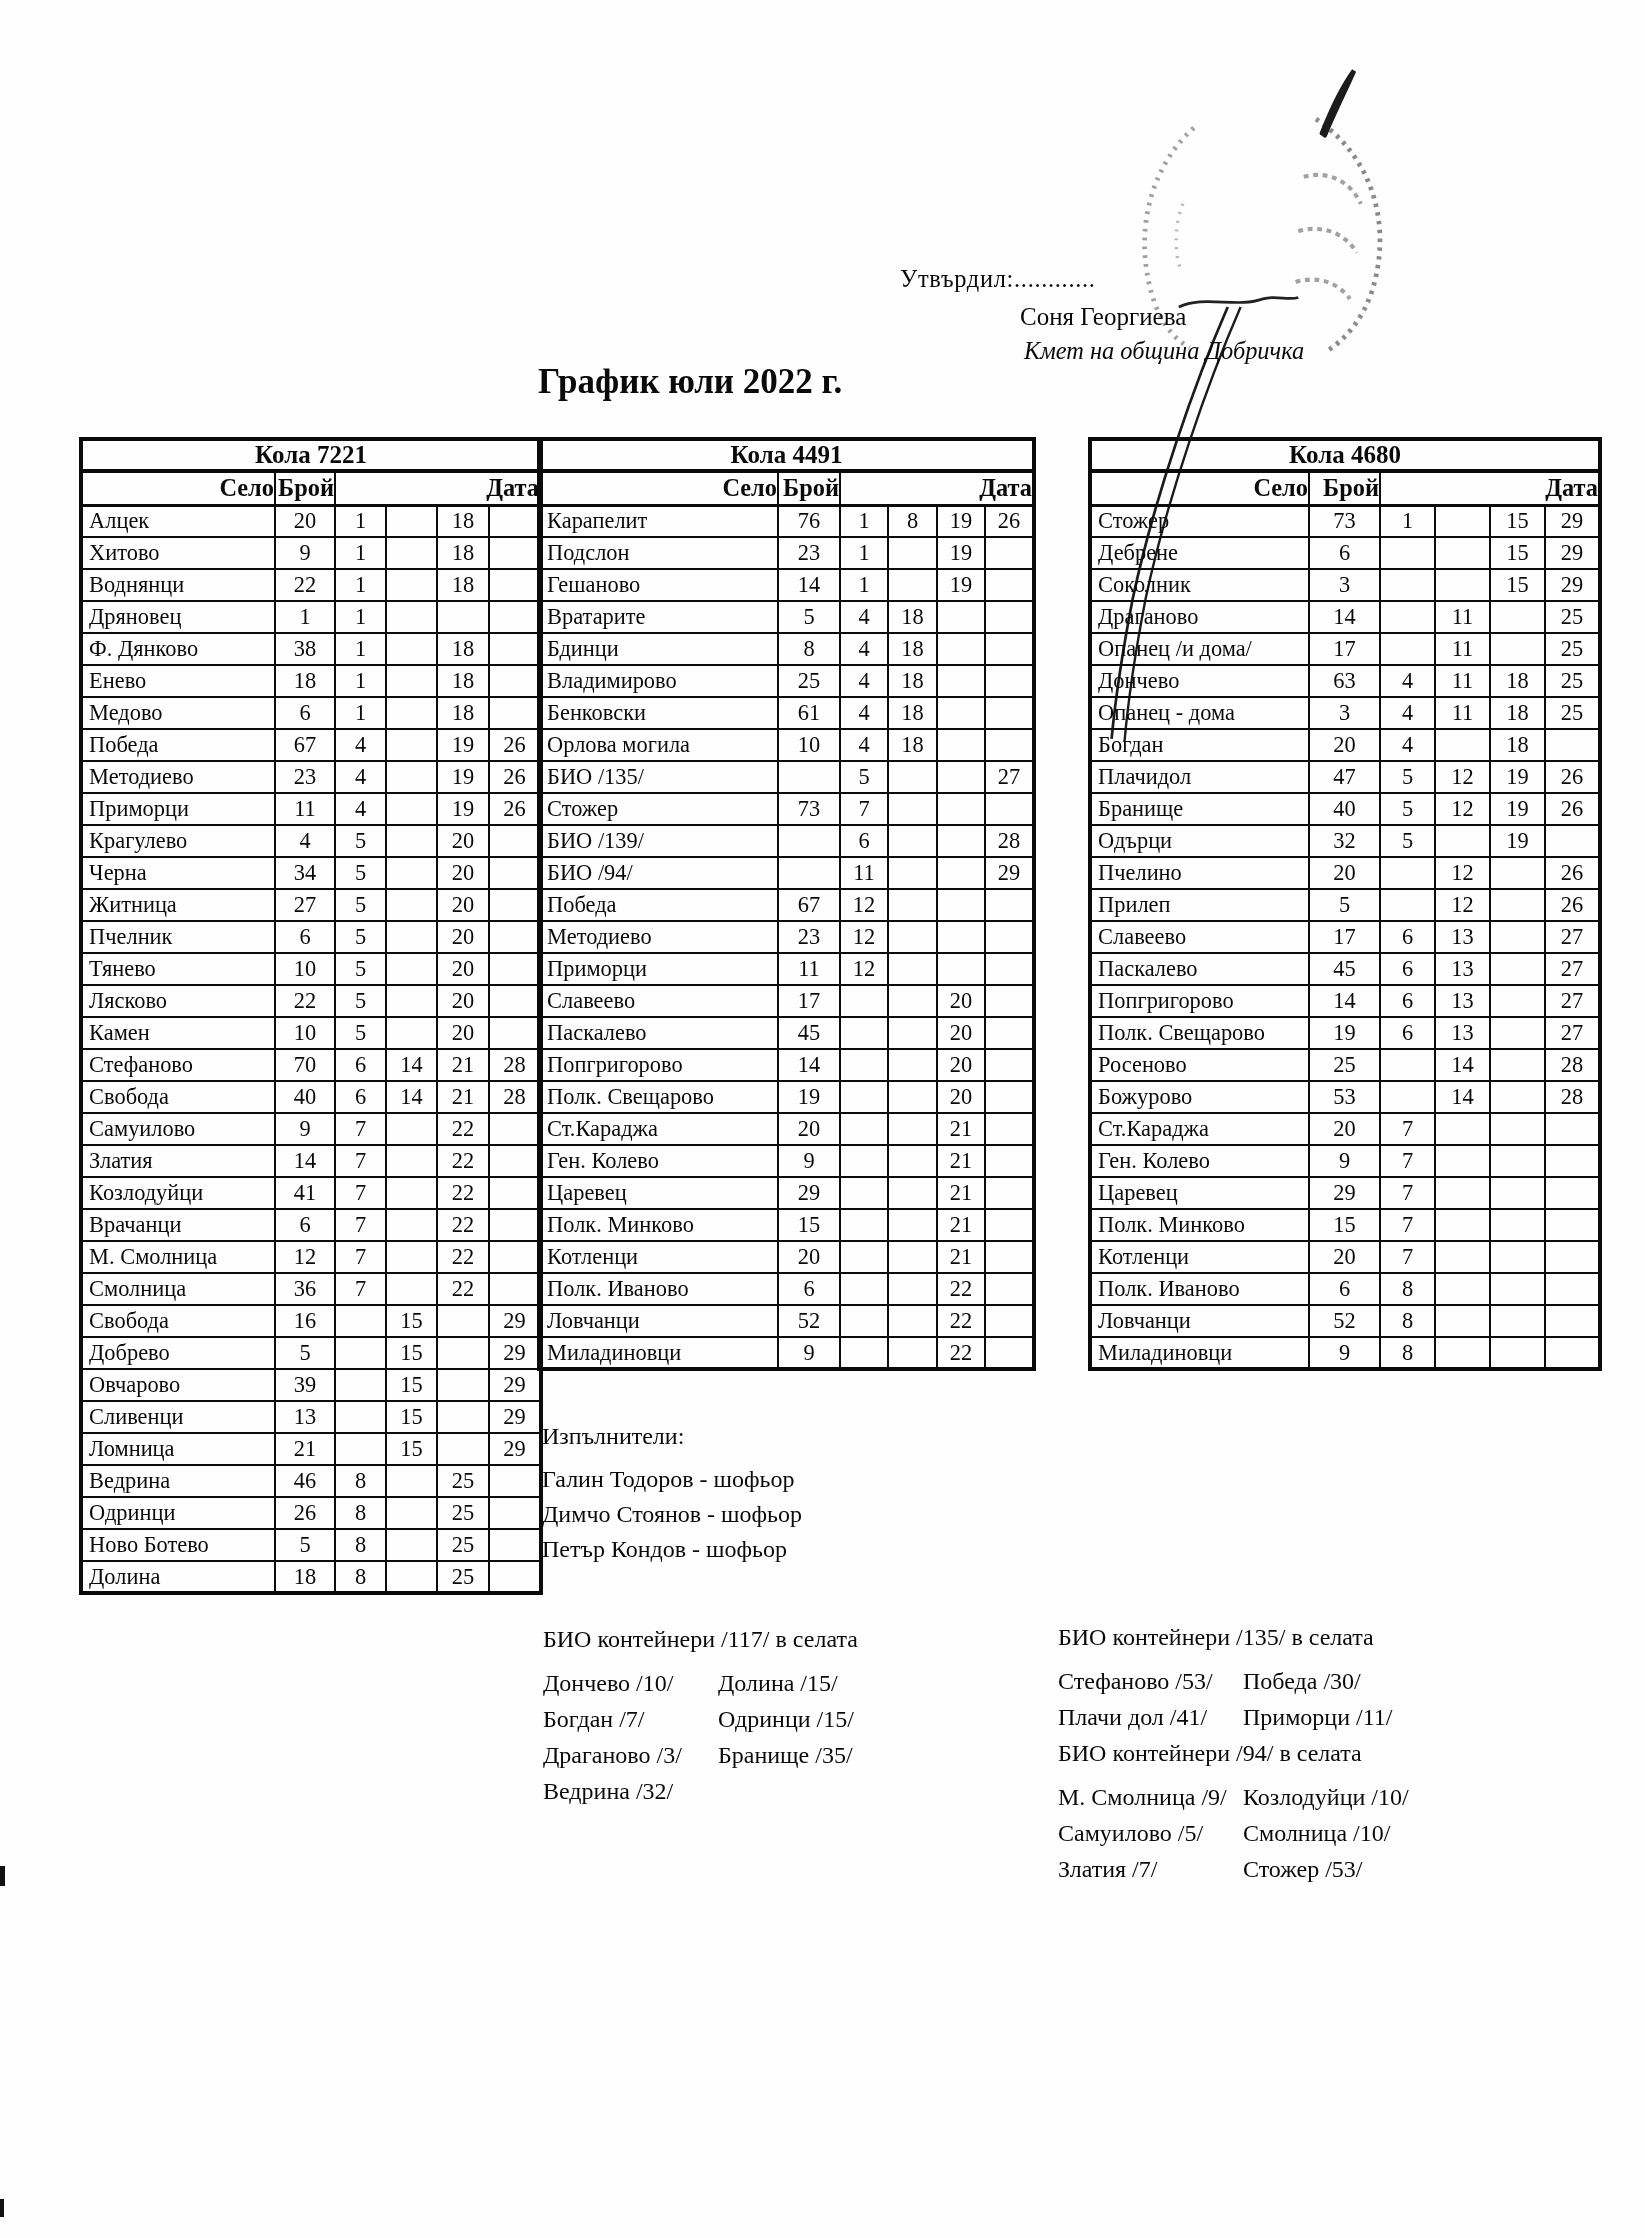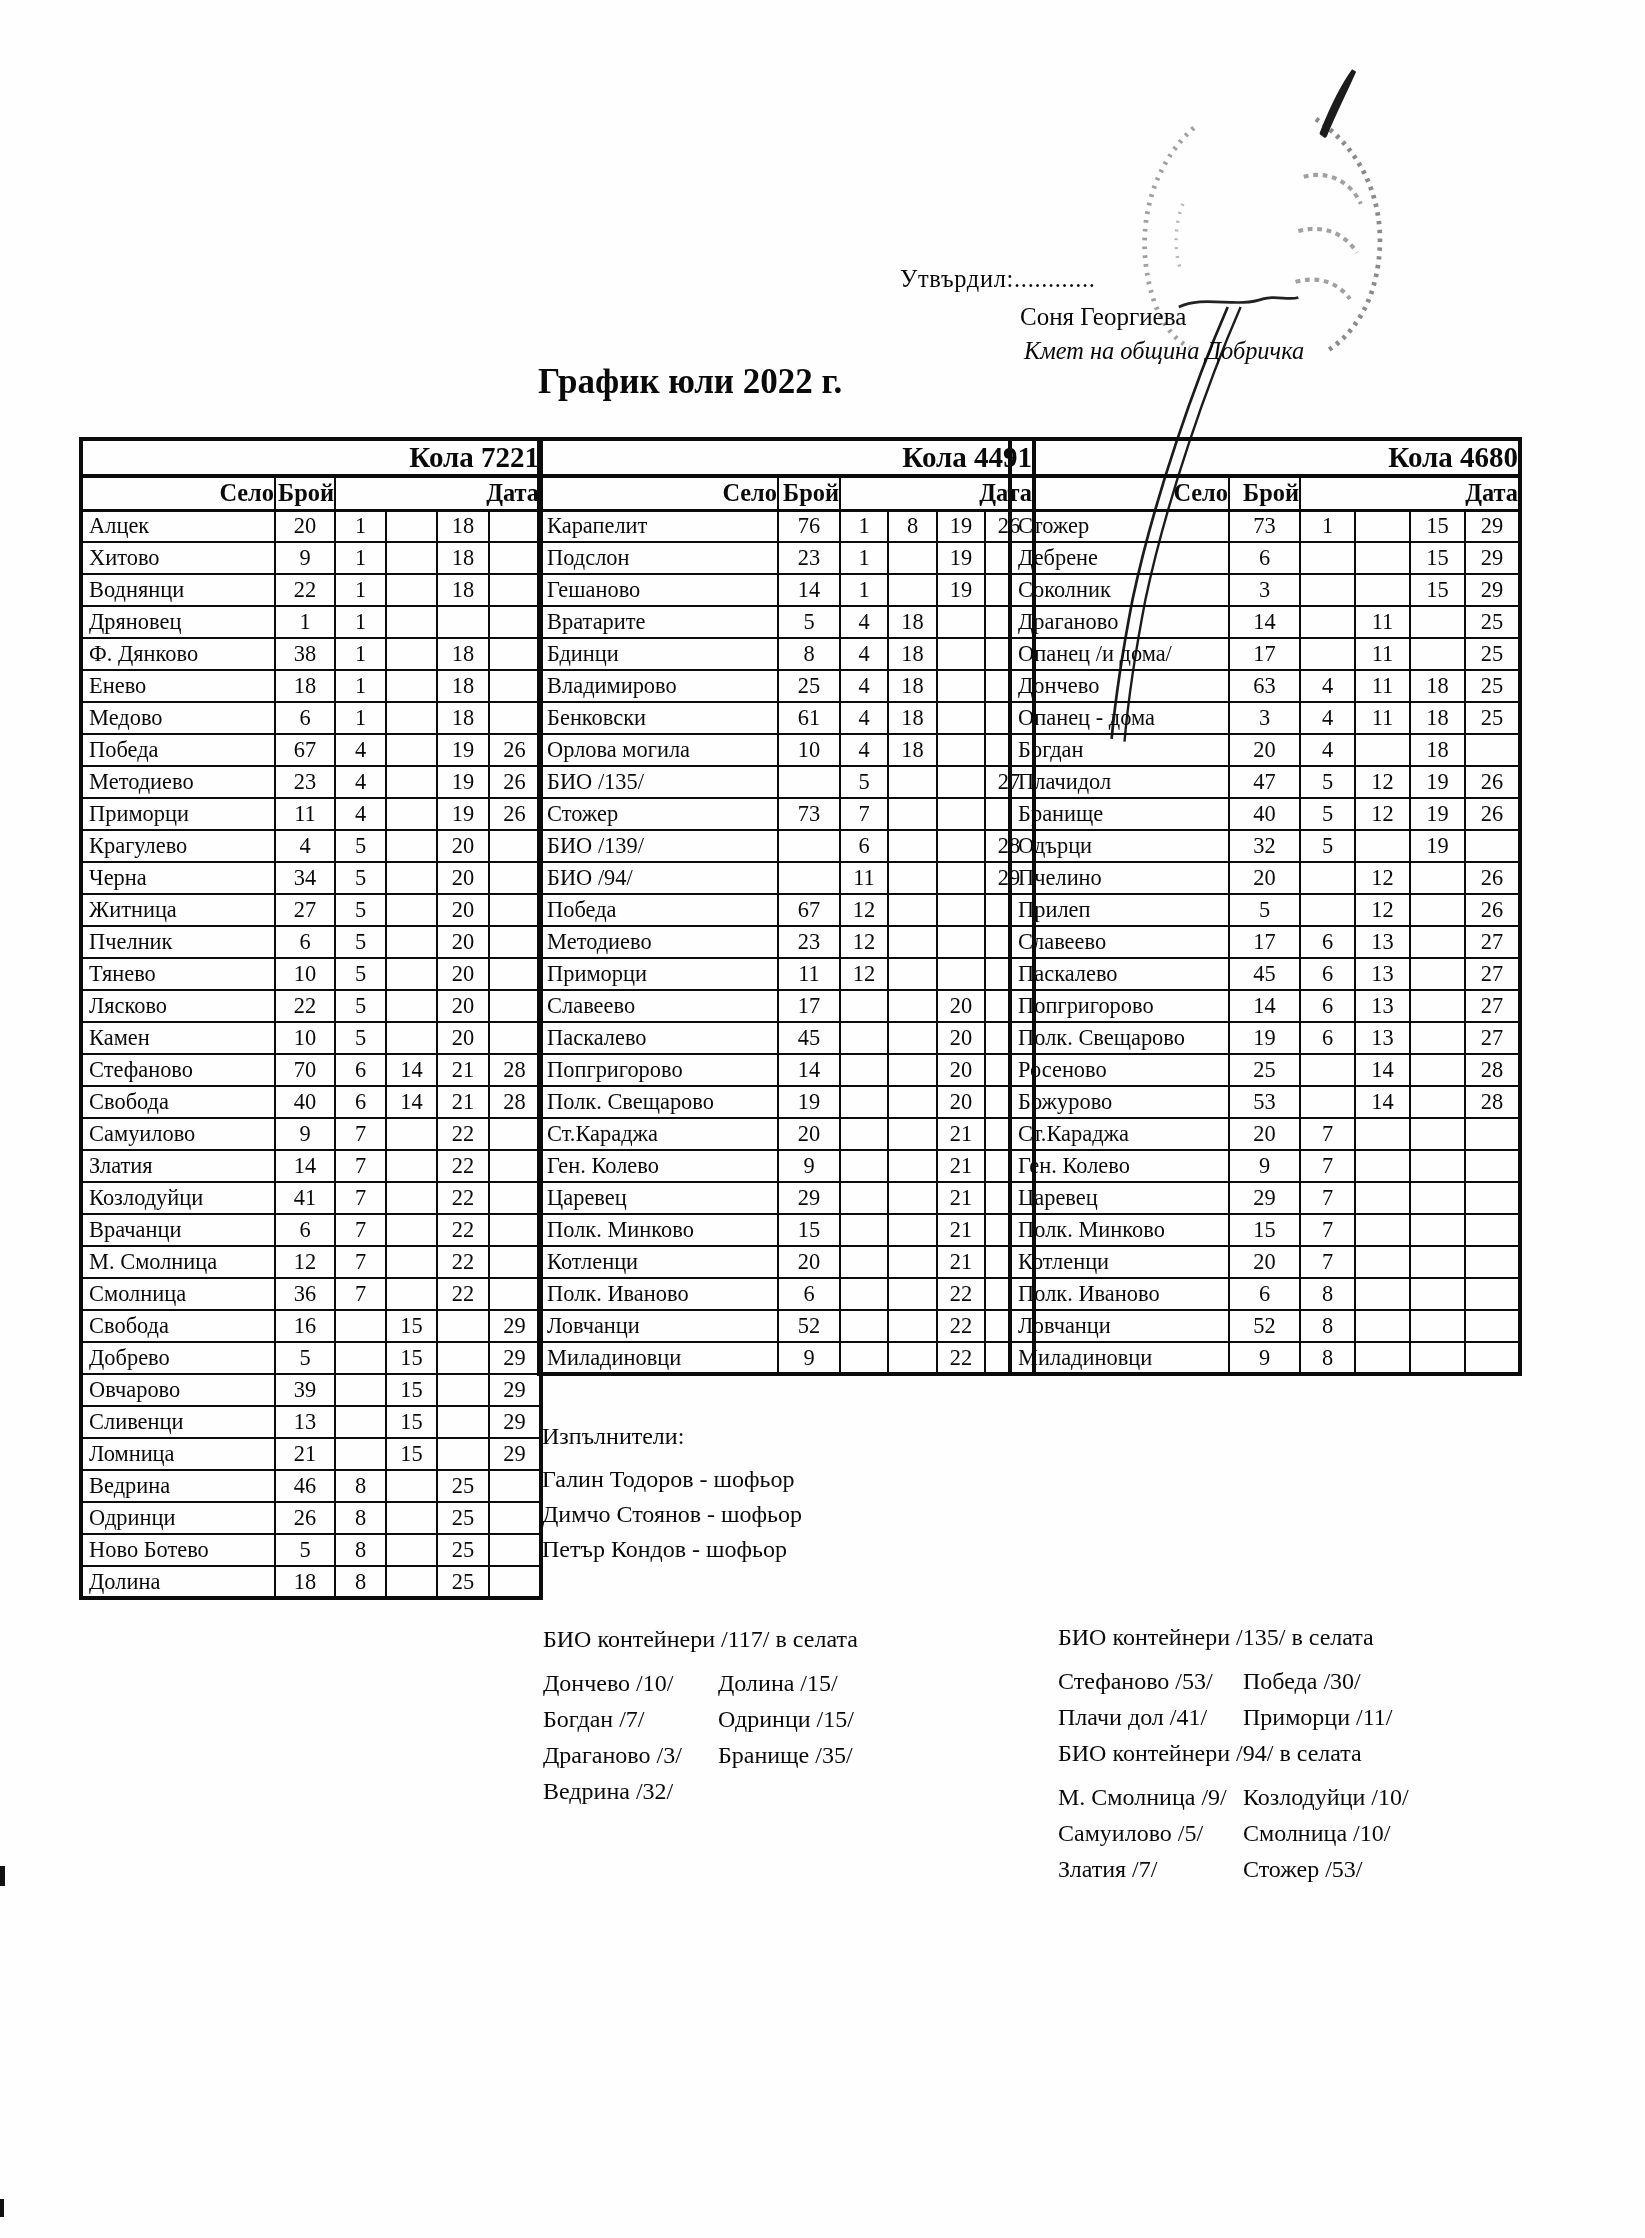--- a/index.html
+++ b/index.html
@@ -24,29 +24,29 @@
   
   table.sched {
     position: absolute;
     top: 437px;
     border-collapse: collapse;
     table-layout: fixed;
     border: 4.1px solid #0b0b0b;
   }
   .t1 { left: 79px;  width: 458px; }
   .t2 { left: 537px;  width: 496px; }
-  .t3 { left: 1008px; width: 509px; }
+  .t3 { left: 1088px; width: 509px; }
   table.sched th, table.sched td {
     border: 2px solid #0b0b0b;
     overflow: hidden;
     white-space: nowrap;
   }
   table.sched th.ttl {
-    height: 32px; font-size: 29px; font-weight: bold;
-    text-align: right; border-bottom: 4.1px solid #0b0b0b;
+    height: 32px; font-size: 25px; font-weight: bold;
+    text-align: center; border-bottom: 4.1px solid #0b0b0b;
   }
   table.sched th.lbl {
     height: 34px; font-size: 24.4px; font-weight: bold;
     text-align: right; border-bottom: 3.4px solid #0b0b0b;
   }
   table.sched td { height: 32px; font-size: 22.4px; }
   td.vil { text-align: left; padding-left: 6.1px; }
   td.num { text-align: center; }
   .t1 col.co1{width:194px}.t1 col.co2{width:60px}.t1 col.co3{width:51px}.t1 col.co4{width:51px}.t1 col.co5{width:52px}.t1 col.co6{width:52px}
   .t2 col.co1{width:239px}.t2 col.co2{width:62px}.t2 col.co3{width:48px}.t2 col.co4{width:49px}.t2 col.co5{width:48px}.t2 col.co6{width:49px}

